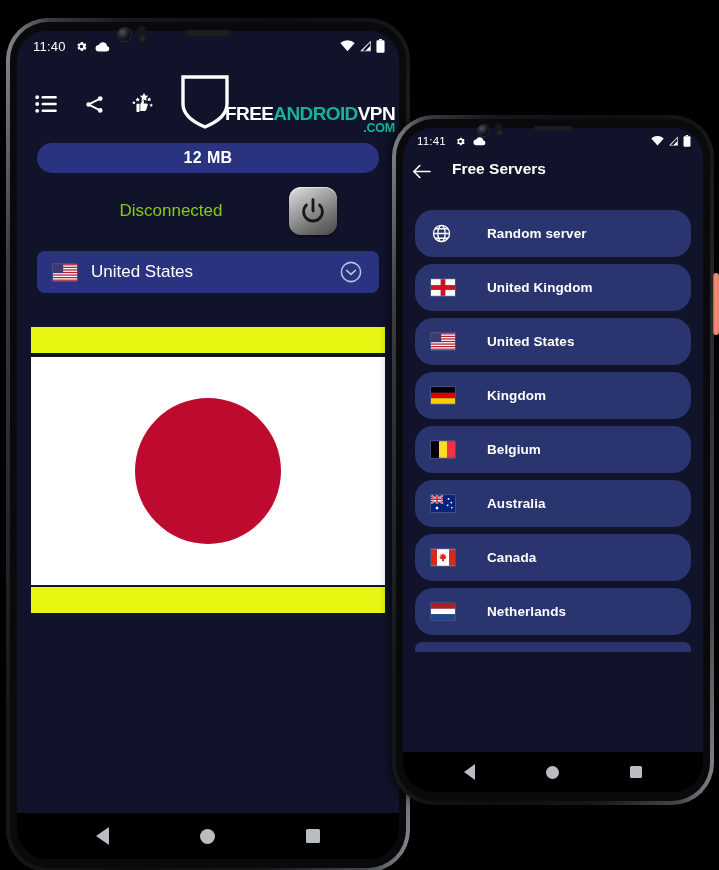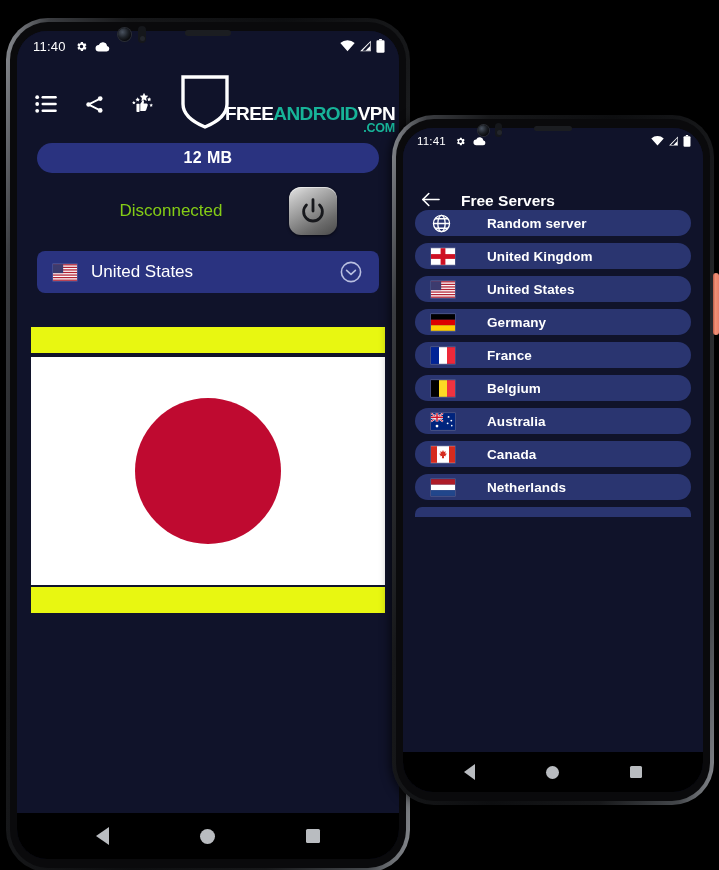--- a/index.html
+++ b/index.html
@@ -138,26 +138,26 @@
   .ad-bar.bottom { height: 26px; }
   .flag-jp {
     height: 228px; background:#ffffff; margin: 2px 14px 0;
     display:flex; align-items:center; justify-content:center;
   }
   .flag-jp .disc { width: 146px; height: 146px; border-radius: 50%; background:#bf0a30; }
   .ad-gap { height: 2px; }
 
   
   .app2 { flex: 1; display: flex; flex-direction: column; background: #10132a; overflow: hidden; }
-  .toolbar2 { height: 50px; display:flex; align-items:flex-end; padding: 0 16px; gap: 20px; margin-top: 6px; }
+  .toolbar2 { height: 50px; display:flex; align-items:flex-start; padding: 0 7px; gap: 20px; margin-top: 6px; }
   .back-ico { width: 22px; height: 22px; display:flex; align-items:center; justify-content:center;}
   .title2 { color:#fff; font-size: 15.5px; font-weight: 600; }
   .server-list { flex: 1; padding: 0 12px; display:flex; flex-direction: column; gap: 7px; overflow:hidden; }
   .server-row {
-    height: 26px; border-radius: 18px; background:#2a3570;
+    height: 47px; border-radius: 18px; background:#2a3570;
     display:flex; align-items:center; padding: 0 16px; gap: 0; flex: 0 0 auto;
   }
   .sr-flag { width: 34px; font-size: 18px; line-height: 1; display:flex; align-items:center;}
   .sr-flag svg { display:block; }
   .sr-name { color:#fff; font-size: 13.5px; font-weight: 700; margin-left: 22px; letter-spacing:.1px;}
   .server-row.partial { height: 10px; border-radius: 7px 7px 0 0; overflow: hidden; }
 
   
   .navbar {
     height: 46px; background: #000; display:flex; align-items:center;
@@ -449,33 +449,23 @@
             </div>
 
             <div class="server-row">
               <span class="sr-flag">
                 <svg class="mini-flag" viewBox="0 0 26 18">
                     <rect width="26" height="6" y="0" fill="#000"></rect>
                     <rect width="26" height="6" y="6" fill="#dd0000"></rect>
                     <rect width="26" height="6" y="12" fill="#ffce00"></rect>
                   </svg>
               </span>
-              <span class="sr-name">Germany</span>
-            </div>
-
-            <div class="server-row">
-              <span class="sr-flag">
-                <svg class="mini-flag" viewBox="0 0 26 18">
-                    <rect width="8.67" height="18" x="0" fill="#002395"></rect>
-                    <rect width="8.67" height="18" x="8.67" fill="#fff"></rect>
-                    <rect width="8.67" height="18" x="17.34" fill="#ed2939"></rect>
-                  </svg>
-              </span>
-              <span class="sr-name">France</span>
-            </div>
+              <span class="sr-name">Kingdom</span>
+            </div>
+
 
             <div class="server-row">
               <span class="sr-flag">
                 <svg class="mini-flag" viewBox="0 0 26 18">
                     <rect width="8.67" height="18" x="0" fill="#000"></rect>
                     <rect width="8.67" height="18" x="8.67" fill="#fdda24"></rect>
                     <rect width="8.67" height="18" x="17.34" fill="#ef3340"></rect>
                   </svg>
               </span>
               <span class="sr-name">Belgium</span>

